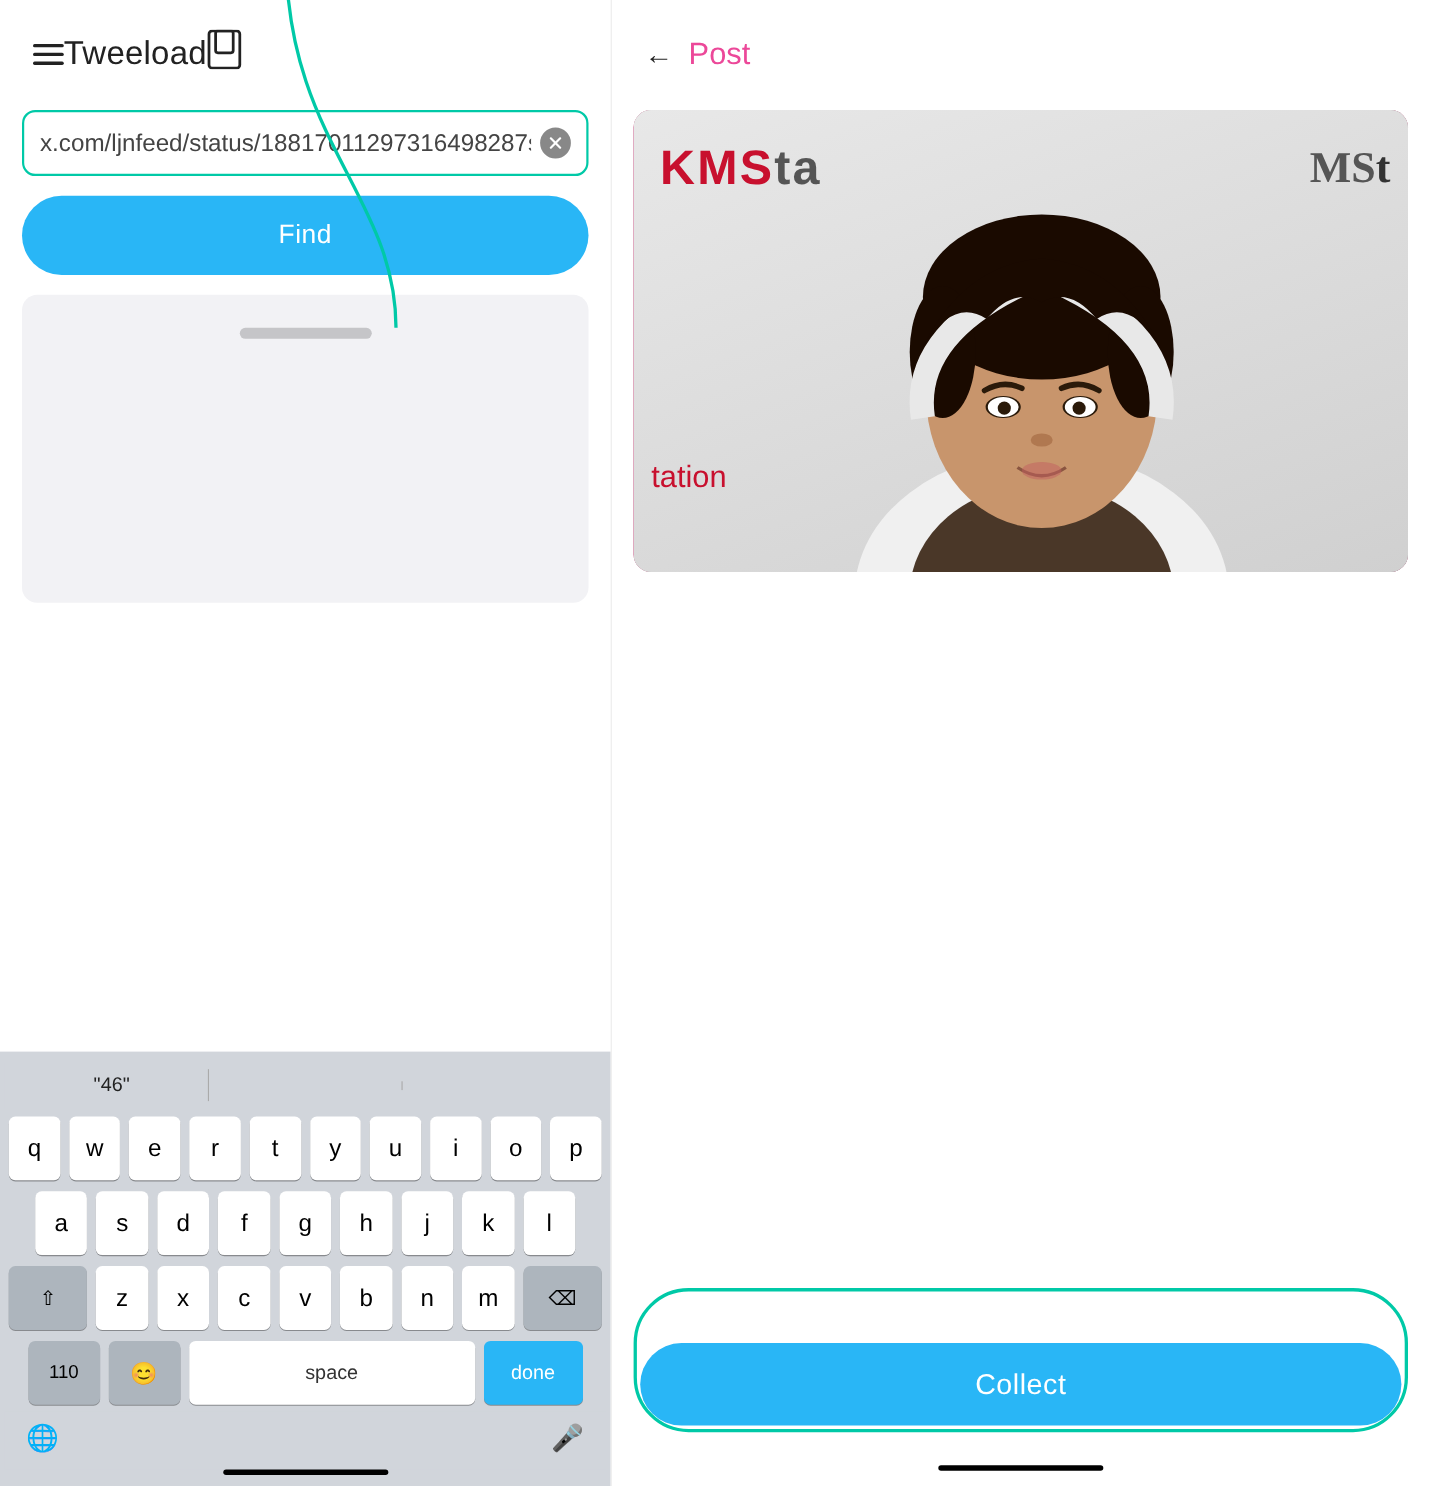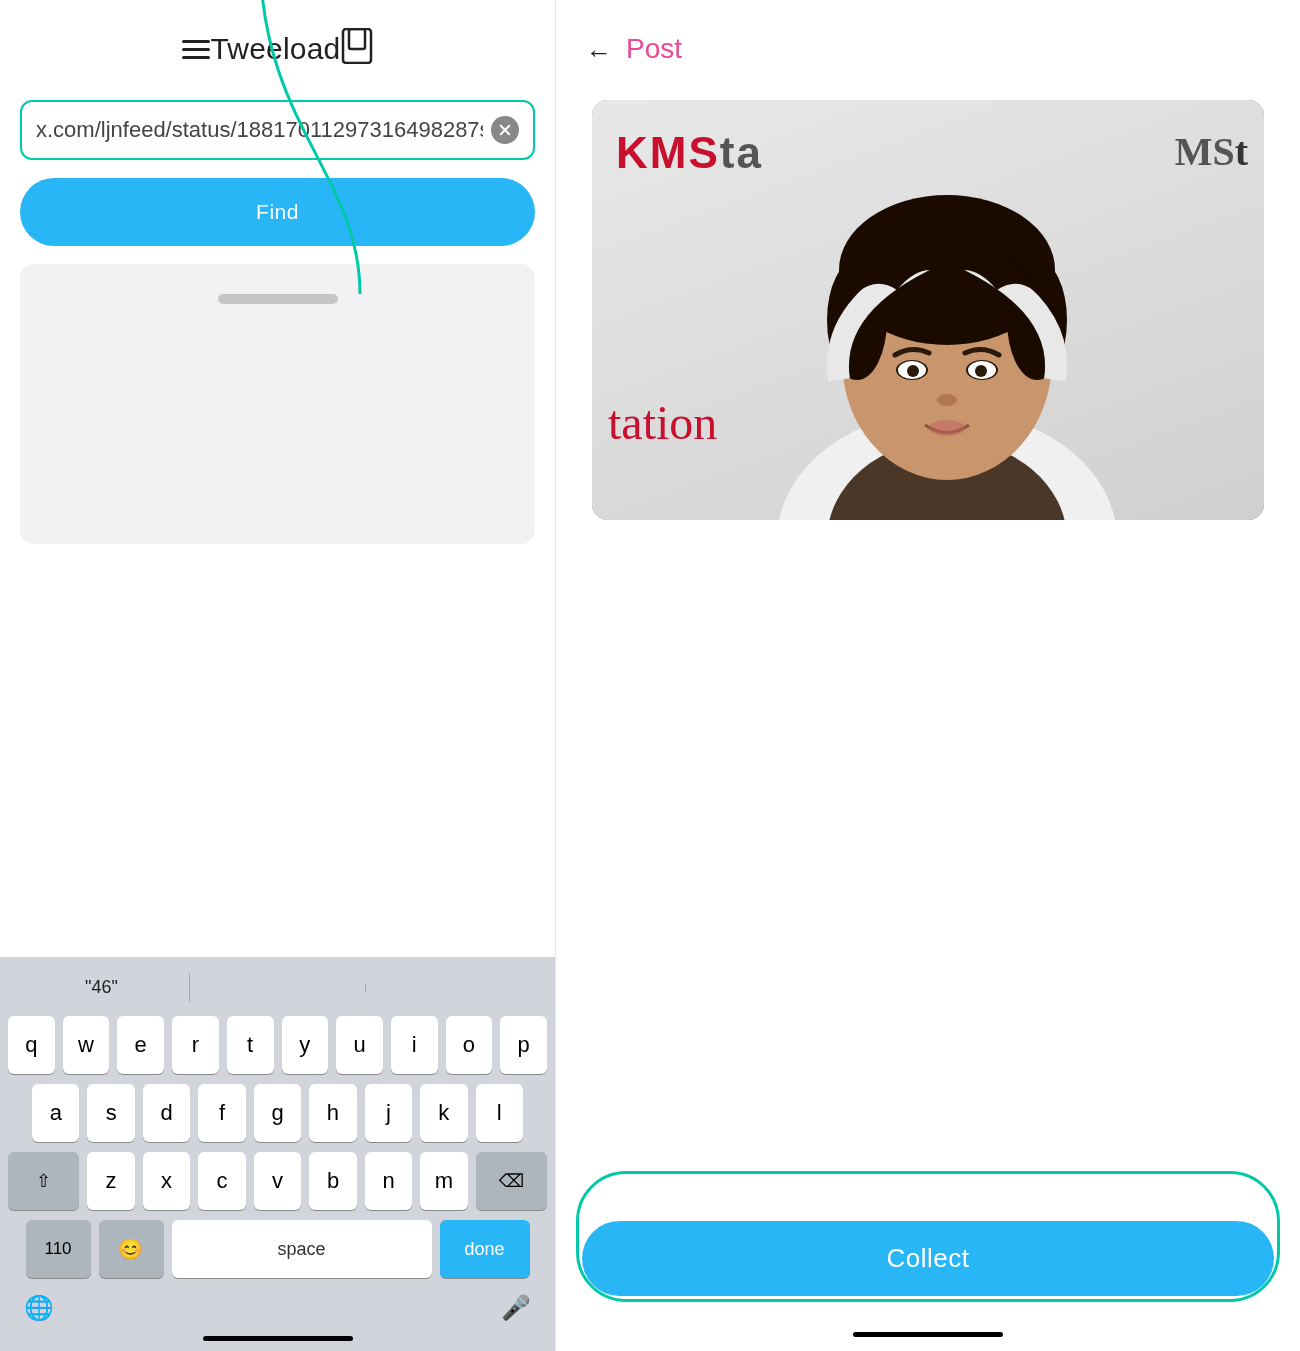--- a/index.html
+++ b/index.html
@@ -29,21 +29,21 @@
       background: #fff;
       display: flex;
       flex-direction: column;
       border-left: 1px solid #e5e5e5;
     }
 
     
     .left-header {
       display: flex;
       align-items: center;
-      justify-content: center;
+      justify-content: flex-start;
       padding: 28px 30px 20px 30px;
       height: 90px;
     }
 
     .hamburger-icon {
       display: flex;
       flex-direction: column;
       gap: 5px;
       cursor: pointer;
     }
@@ -116,21 +116,21 @@
     
     .find-btn-container {
       margin: 0 20px;
     }
     .find-btn {
       width: 100%;
       padding: 22px;
       background: #29b6f6;
       border: none;
       border-radius: 50px;
-      font-size: 21px;
+      font-size: 24px;
       color: #fff;
       font-weight: 500;
       cursor: pointer;
       letter-spacing: 0.5px;
     }
 
     
     .content-area {
       margin: 18px 20px;
       background: #f2f2f5;
@@ -293,21 +293,21 @@
     }
 
     .post-title {
       font-size: 28px;
       font-weight: 500;
       color: #ec4899;
     }
 
     
     .image-container {
-      margin: 10px 36px;
+      margin: 10px 20px;
       border-radius: 16px;
       overflow: hidden;
       height: 420px;
       background: #be185d;
       position: relative;
     }
 
     
     .image-placeholder {
       width: 100%;
@@ -473,21 +473,21 @@
       <div style="position:absolute;inset:0;background:linear-gradient(160deg,#e8e8e8 0%,#d0d0d0 100%);"></div>
 
       <div style="position:absolute;top:28px;left:24px;font-size:44px;font-weight:800;letter-spacing:2px;color:#c8102e;font-family:Arial,sans-serif;">
         <span style="color:#c8102e;">KMS</span><span style="color:#555;">ta</span>
       </div>
 
       <div style="position:absolute;top:28px;right:16px;font-size:40px;font-weight:800;color:#c8102e;font-family:Liberation Serif, serif;">
         <span style="color:#555;">MS</span><span style="color:#333;">t</span>
       </div>
 
-      <div style="position:absolute;bottom:70px;left:16px;font-size:48px;font-weight:400;color:#c8102e;font-family:Liberation Serif, serif;">tation</div>
+      <div style="position:absolute;bottom:70px;left:16px;font-size:28px;font-weight:400;color:#c8102e;font-family:Liberation Sans, sans-serif;">tation</div>
 
       <svg style="position:absolute;top:60px;left:50%;transform:translateX(-45%);width:380px;height:360px;" viewBox="0 0 380 360" xmlns="http://www.w3.org/2000/svg">
 
         <ellipse cx="190" cy="400" rx="160" ry="120" fill="#4a3728"></ellipse>
 
         <ellipse cx="190" cy="380" rx="170" ry="130" fill="#f0f0f0"></ellipse>
 
         <ellipse cx="190" cy="380" rx="120" ry="100" fill="#4a3728"></ellipse>
 
         <rect x="162" y="250" width="56" height="60" rx="10" fill="#c8956c"></rect>

